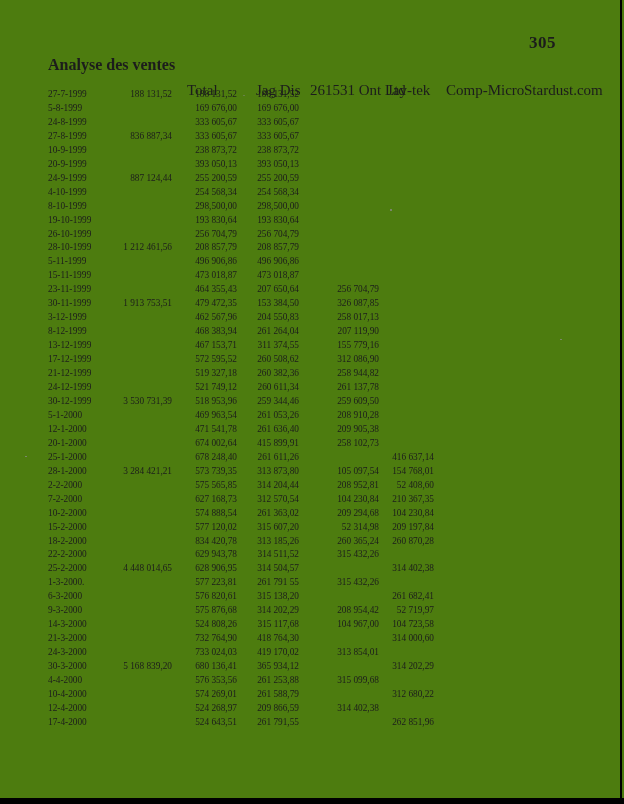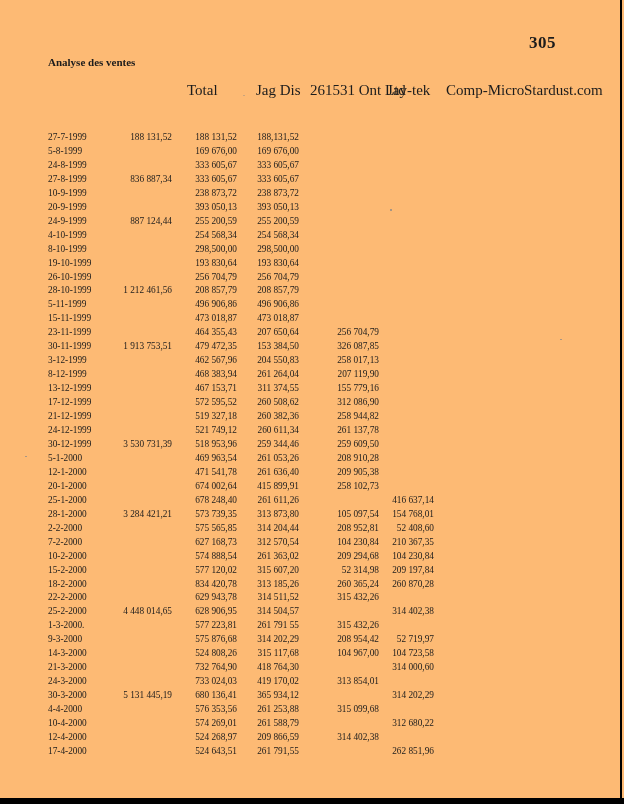--- a/index.html
+++ b/index.html
@@ -1,38 +1,38 @@
 <!DOCTYPE html>
 <html><head>
 <meta charset="utf-8">
 <style>
   html,body { margin:0; padding:0; background:#e8e8e8; }
   .page {
     position:relative; width:624px; height:804px; margin:0 auto;
-    background:#fdba74; overflow:hidden;
+    background:#4d7c0f; overflow:hidden;
     font-family:"Liberation Serif","DejaVu Serif",serif;
     color:#1c1c1c;
   }
   .pagenum {
     position:absolute; left:529px; top:33px;
     font-size:17px; font-weight:bold; letter-spacing:0.5px;
   }
   .title {
     position:absolute; left:48px; top:56px;
-    font-size:11px; font-weight:bold;
+    font-size:16px; font-weight:bold;
   }
   .headers { position:absolute; top:82px; left:0; width:580px; height:14px; font-size:15px; }
   .headers span { position:absolute; top:0; white-space:nowrap; }
   .h-total        { left:187px; }
   .h-jagdis       { left:256px;text-align:center; }
   .h-ont          { left:310px;text-align:center; }
   .h-jaytek       { left:387px; }
   .h-compmicro    { left:446px; }
   .h-stardust     { left:508px;margin-left:16px; }
-  .tbody { position:absolute; top:88px; left:0; width:624px;margin-top:43px; }
+  .tbody { position:absolute; top:88px; left:0; width:624px; }
   .row {
     display:grid;
     grid-template-columns:57px 67px 65px 62px 80px 55px 62px 70px;
     padding-left:48px;
     height:13.96px; line-height:13.96px;
     font-size:9.3px; white-space:nowrap;
   }
   .row .c { text-align:right; overflow:visible; }
   .row .c1 { text-align:left; }
   .edge-right  { position:absolute; top:0; left:620px; width:2px; height:804px; background:#000; }
@@ -416,20 +416,30 @@
         <div class="c c1">1-3-2000.</div>
         <div class="c c2"></div>
         <div class="c c3">577 223,81</div>
         <div class="c c4">261 791 55</div>
         <div class="c c5">315 432,26</div>
         <div class="c c6"></div>
         <div class="c c7"></div>
         <div class="c c8"></div>
       </div>
       <div class="row">
+        <div class="c c1">6-3-2000</div>
+        <div class="c c2"></div>
+        <div class="c c3">576 820,61</div>
+        <div class="c c4">315 138,20</div>
+        <div class="c c5"></div>
+        <div class="c c6">261 682,41</div>
+        <div class="c c7"></div>
+        <div class="c c8"></div>
+      </div>
+      <div class="row">
         <div class="c c1">9-3-2000</div>
         <div class="c c2"></div>
         <div class="c c3">575 876,68</div>
         <div class="c c4">314 202,29</div>
         <div class="c c5">208 954,42</div>
         <div class="c c6">52 719,97</div>
         <div class="c c7"></div>
         <div class="c c8"></div>
       </div>
       <div class="row">
@@ -457,21 +467,21 @@
         <div class="c c2"></div>
         <div class="c c3">733 024,03</div>
         <div class="c c4">419 170,02</div>
         <div class="c c5">313 854,01</div>
         <div class="c c6"></div>
         <div class="c c7"></div>
         <div class="c c8"></div>
       </div>
       <div class="row">
         <div class="c c1">30-3-2000</div>
-        <div class="c c2">5 131 445,19</div>
+        <div class="c c2">5 168 839,20</div>
         <div class="c c3">680 136,41</div>
         <div class="c c4">365 934,12</div>
         <div class="c c5"></div>
         <div class="c c6">314 202,29</div>
         <div class="c c7"></div>
         <div class="c c8"></div>
       </div>
       <div class="row">
         <div class="c c1">4-4-2000</div>
         <div class="c c2"></div>

